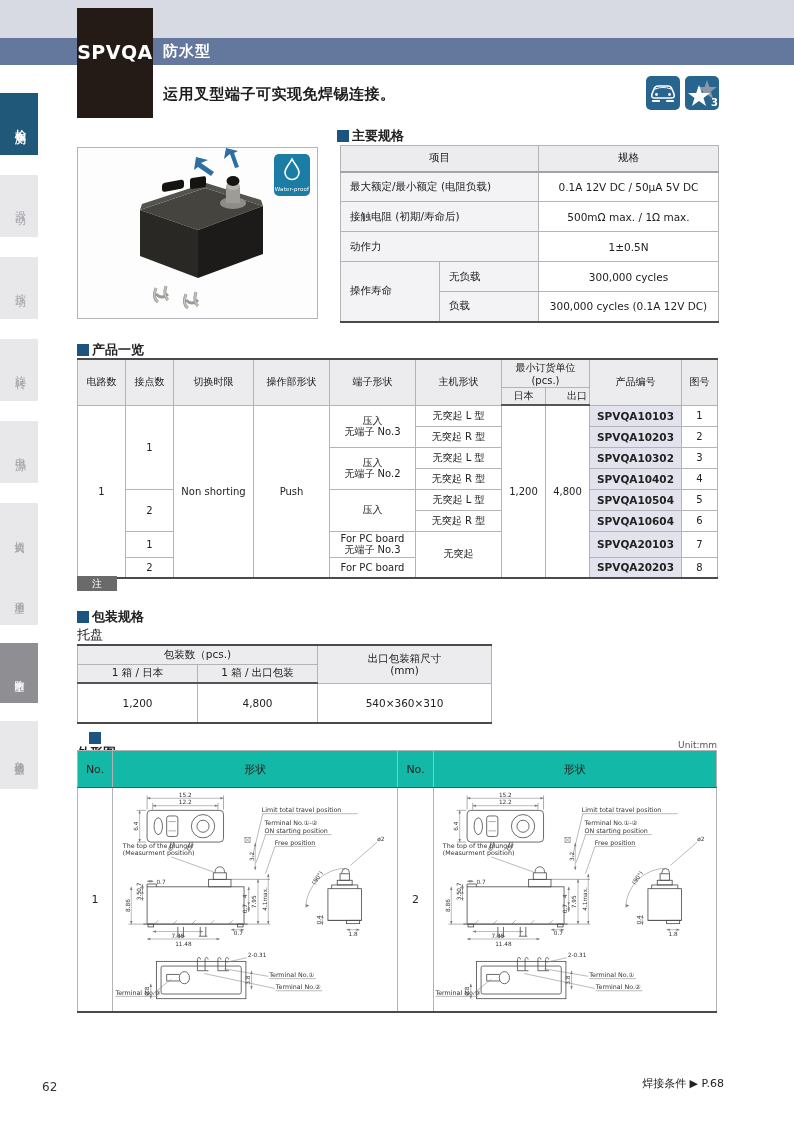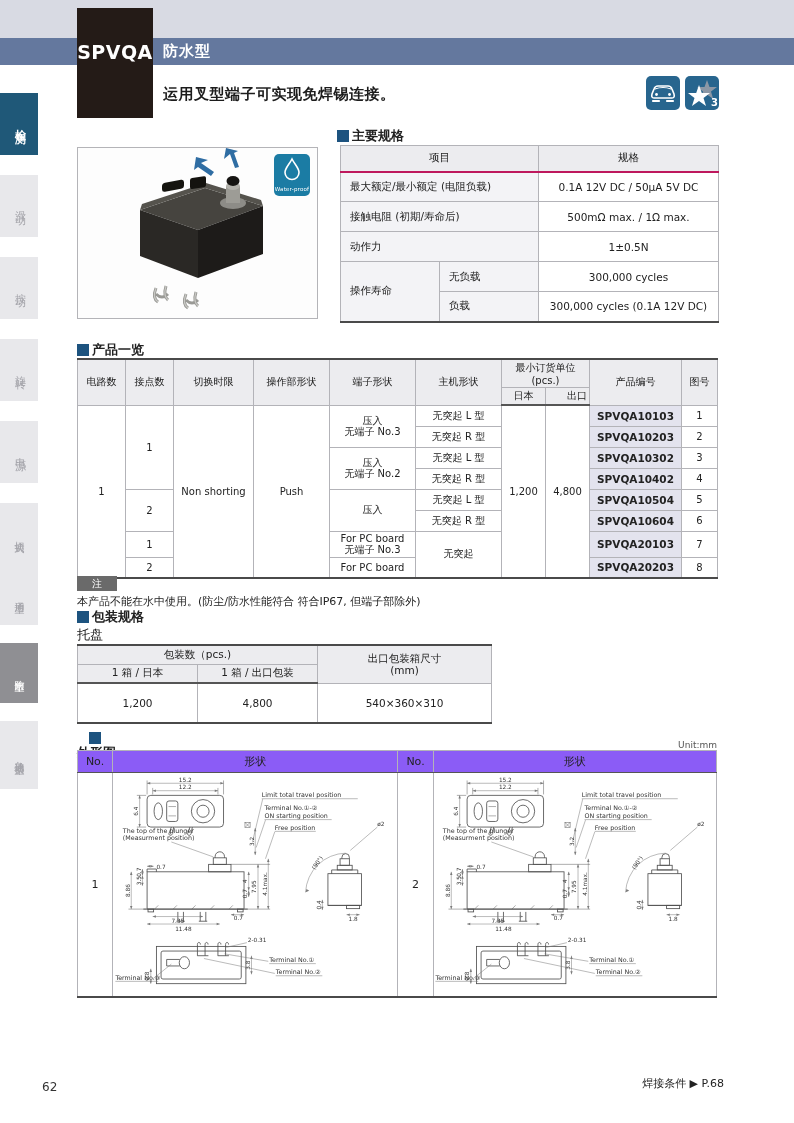--- a/index.html
+++ b/index.html
@@ -36,21 +36,21 @@
   .sec-title { position:absolute; font-size:13px; font-weight:bold; color:#222; display:flex; align-items:center; }
   .sec-title .sq { display:inline-block; width:12px; height:12px; background:#1d537f; margin-right:3px; }
 
   
   table { border-collapse:collapse; table-layout:fixed; }
   td { border:1px solid #b3b3b8; font-size:10.5px; text-align:center; vertical-align:middle; padding:1px 2px; color:#222; }
   .th-bg { background:#ececef; }
 
   .spec-table { position:absolute; left:340px; top:145px; width:378px; border-top:1.5px solid #4a4a4a; border-bottom:2px solid #4a4a4a; }
   .spec-table td { height:30px; }
-  .spec-table tr.hd td { height:26px; background:#ececef; border-bottom:2px solid #be185d;margin-left:36px; }
+  .spec-table tr.hd td { height:26px; background:#ececef; border-bottom:2px solid #a3a3a3;margin-left:36px; }
   .spec-table td.item { text-align:left; padding-left:9px; background:#f3f3f6; }
   .spec-table td.val { width:180px; }
 
   .prod-table { position:absolute; left:77px; top:358px; width:640px; border-top:2px solid #4a4a4a; border-bottom:2px solid #4a4a4a; }
   .prod-table td { height:21px; font-size:10px; }
   .prod-table tr.hd td { background:#ececef; height:17px; }
   .prod-table tr.hd2 td { border-bottom:2px solid #555; }
   .prod-table td.pn { font-weight:bold; background:#e3e3ee; font-size:10.5px; }
   .two-line span { display:block; line-height:1.15; }
 
@@ -58,21 +58,21 @@
   .note-text { position:absolute; left:77px; top:594px; font-size:11px; color:#222; }
   .tray-label { position:absolute; left:77px; top:626px; font-size:13px; }
 
   .pack-table { position:absolute; left:77px; top:644px; width:414px; border-top:2px solid #4a4a4a; border-bottom:2px solid #4a4a4a; }
   .pack-table td { height:19px; }
   .pack-table td.data { height:40px; }
   .pack-table tr.hd2 td { border-bottom:2px solid #555; }
 
   .unit-label { position:absolute; left:617px; top:740px; width:100px; text-align:right; font-size:9px; color:#555; }
   .outline-table { position:absolute; left:77px; top:750px; width:640px; border-top:1.5px solid #4a4a4a; border-bottom:2px solid #4a4a4a; }
-  .outline-table td.hd { background:#8b5cf6; height:22px; font-size:11px; border-bottom:1.5px solid #555; }
+  .outline-table td.hd { background:#14b8a6; height:37px; font-size:11px; border-bottom:1.5px solid #555; }
   .outline-table td.no-cell { width:35px; font-size:11px; }
   .outline-table td.draw-cell { height:224px; vertical-align:top; padding:0; }
   .drawing-box { width:100%; height:222px; }
   .drawing-box svg { display:block; }
 
   .odraw .ln { stroke:#4f4f4f; fill:none; stroke-width:0.9; }
   .odraw .thin { stroke:#4f4f4f; fill:none; stroke-width:0.5; }
   .odraw .dln { stroke:#7a7a7a; fill:none; stroke-width:0.55; }
   .odraw .ar { fill:#7a7a7a; stroke:none; }
   .odraw text { font-size:6.2px; fill:#333; }
@@ -278,21 +278,20 @@
     <tr>
       <td>2</td>
       <td>For PC board</td>
       <td class="pn">SPVQA20203</td>
       <td>8</td>
     </tr>
   </tbody>
     </table>
 
   <div class="note-badge">注</div>
-  <div class="note-text">本产品不能在水中使用。(防尘/防水性能符合 符合IP67, 但端子部除外)</div>
 
   <div class="sec-title" style="left:77px;top:608px;">
     <span class="sq"></span>
     <span>包装规格</span>
   </div>
   <div class="tray-label">托盘</div>
   <table class="pack-table">
     <tbody>
         <tr class="hd">
       <td colspan="2" class="th-bg" style="width:240px;">包装数（pcs.)</td>

